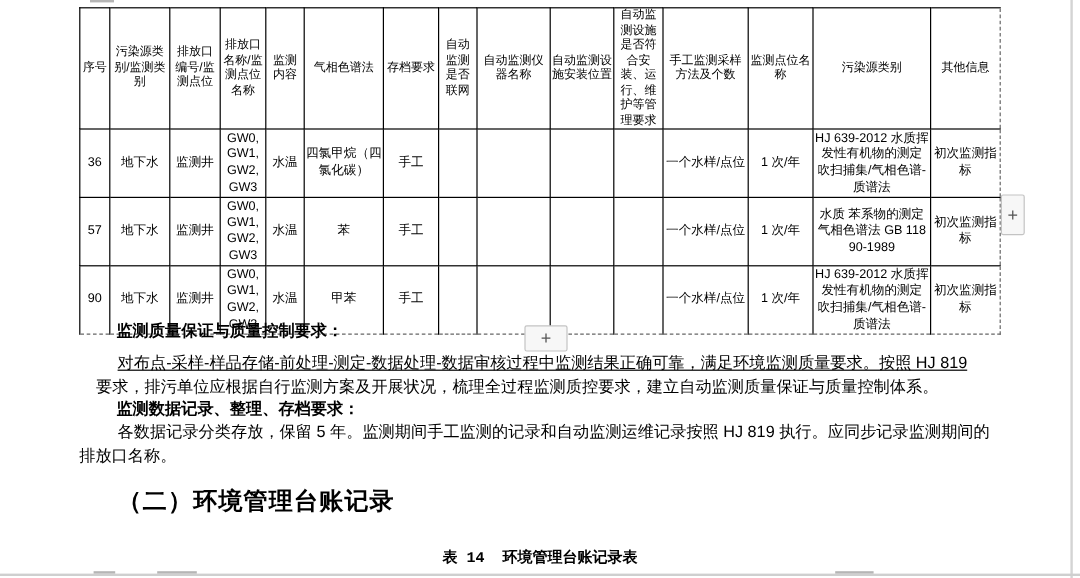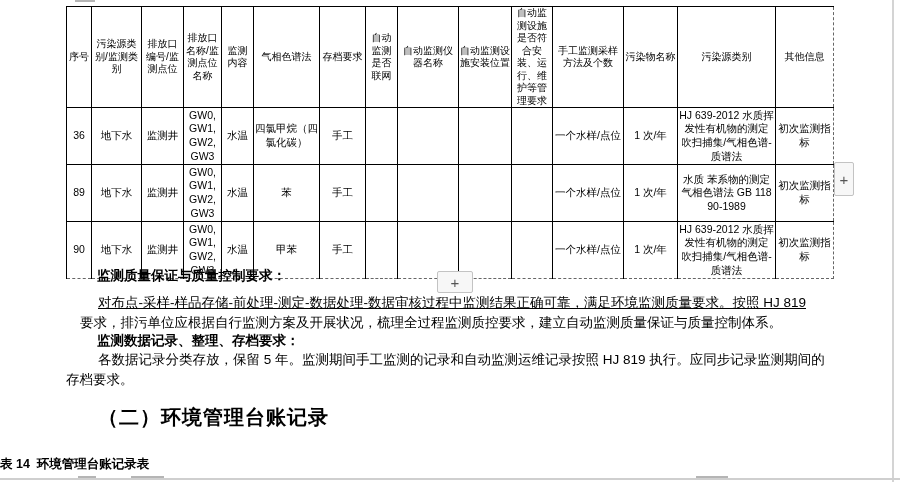--- a/index.html
+++ b/index.html
@@ -55,21 +55,21 @@
   #qa-line2       { left: 80px;  top: 315px; }
   #record-heading { left: 97px;  top: 333px; }
   #record-line1   { left: 98px;  top: 352px; }
   #record-line2   { left: 66px;  top: 372px; }
   #section-heading {
     position: absolute; left: 98px; top: 404px;
     font-size: 20px; font-weight: bold; letter-spacing: 1px; white-space: pre;
   }
   #table-caption {
     position: absolute; left: 0; top: 456px; width: 900px;
-    font-size: 12.5px; font-weight: bold; white-space: pre;
+    text-align: center; font-size: 12.5px; font-weight: bold; white-space: pre; font-family: Liberation Mono, monospace;
   }
 
   
   .edge-right  { position: absolute; left: 892px; top: 0; width: 2px; height: 482px; background: #d4d4d4; }
   .edge-bottom { position: absolute; left: 0; top: 478px; width: 900px; height: 2px; background: #cfcfcf; }
   .tick { position: absolute; height: 2px; background: #b5b5b5; }
   #tick-top { left: 75px;  top: 0;     width: 20px; }
   #tick-b1  { left: 78px;  top: 476px; width: 18px; }
   #tick-b2  { left: 131px; top: 476px; width: 33px; }
   #tick-b3  { left: 696px; top: 476px; width: 32px; }
@@ -103,21 +103,21 @@
         <th>排放口编号/监测点位</th>
         <th>排放口名称/监测点位名称</th>
         <th>监测内容</th>
         <th>气相色谱法</th>
         <th>存档要求</th>
         <th>自动监测是否联网</th>
         <th>自动监测仪器名称</th>
         <th>自动监测设施安装位置</th>
         <th>自动监测设施是否符合安装、运行、维护等管理要求</th>
         <th>手工监测采样方法及个数</th>
-        <th>污染物名称</th>
+        <th>监测点位名称</th>
         <th>污染源类别</th>
         <th>其他信息</th>
       </tr>
     </thead>
     <tbody>
       <tr>
         <td>36</td>
         <td>地下水</td>
         <td>监测井</td>
         <td>GW0,
@@ -130,21 +130,21 @@
         <td></td>
         <td></td>
         <td></td>
         <td></td>
         <td>一个水样/点位</td>
         <td>1 次/年</td>
         <td>HJ 639-2012 水质挥发性有机物的测定 吹扫捕集/气相色谱-质谱法</td>
         <td>初次监测指标</td>
       </tr>
       <tr>
-        <td>89</td>
+        <td>57</td>
         <td>地下水</td>
         <td>监测井</td>
         <td>GW0,
 GW1,
 GW2,
 GW3</td>
         <td>水温</td>
         <td>苯</td>
         <td>手工</td>
         <td></td>
@@ -185,21 +185,21 @@
 </div>
 <div id="add-row" class="plus-btn">
   <span>+</span>
 </div>
 
 <div id="qa-heading" class="txt bold">监测质量保证与质量控制要求：</div>
 <div id="qa-line1" class="txt">对布点-采样-样品存储-前处理-测定-数据处理-数据审核过程中监测结果正确可靠，满足环境监测质量要求。按照 HJ 819</div>
 <div id="qa-line2" class="txt">要求，排污单位应根据自行监测方案及开展状况，梳理全过程监测质控要求，建立自动监测质量保证与质量控制体系。</div>
 <div id="record-heading" class="txt bold">监测数据记录、整理、存档要求：</div>
 <div id="record-line1" class="txt">各数据记录分类存放，保留 5 年。监测期间手工监测的记录和自动监测运维记录按照 HJ 819 执行。应同步记录监测期间的</div>
-<div id="record-line2" class="txt">存档要求。</div>
+<div id="record-line2" class="txt">排放口名称。</div>
 <div id="section-heading">（二）环境管理台账记录</div>
 <div id="table-caption">表 14  环境管理台账记录表</div>
 
 <div class="edge-right"></div>
 <div class="edge-bottom"></div>
 <div id="tick-top" class="tick"></div>
 <div id="tick-b1" class="tick"></div>
 <div id="tick-b2" class="tick"></div>
 <div id="tick-b3" class="tick"></div>
 

